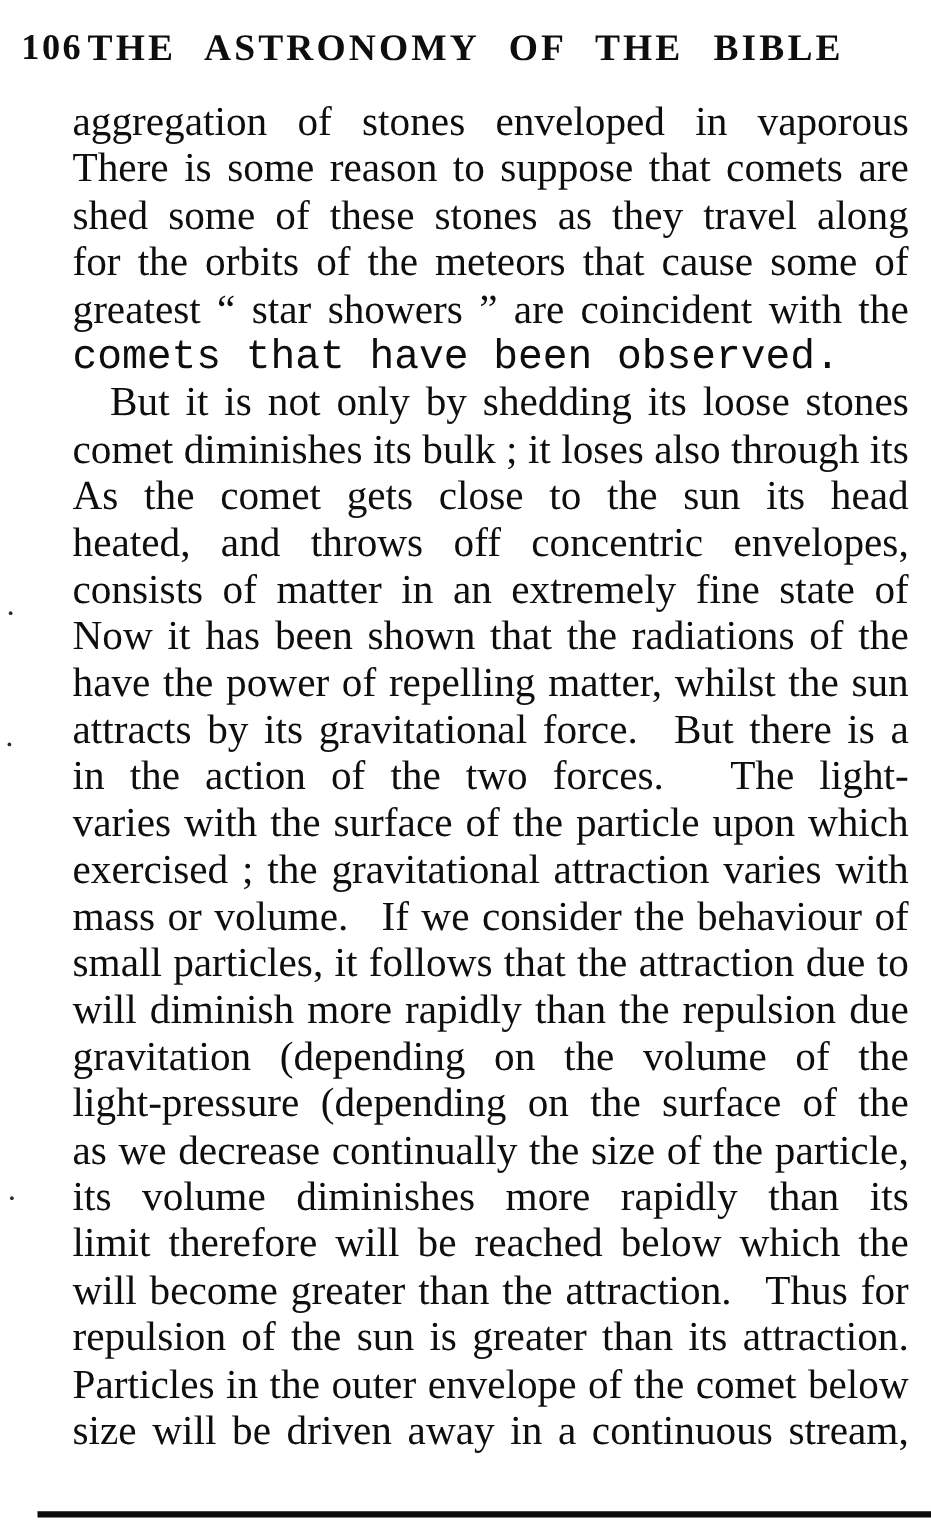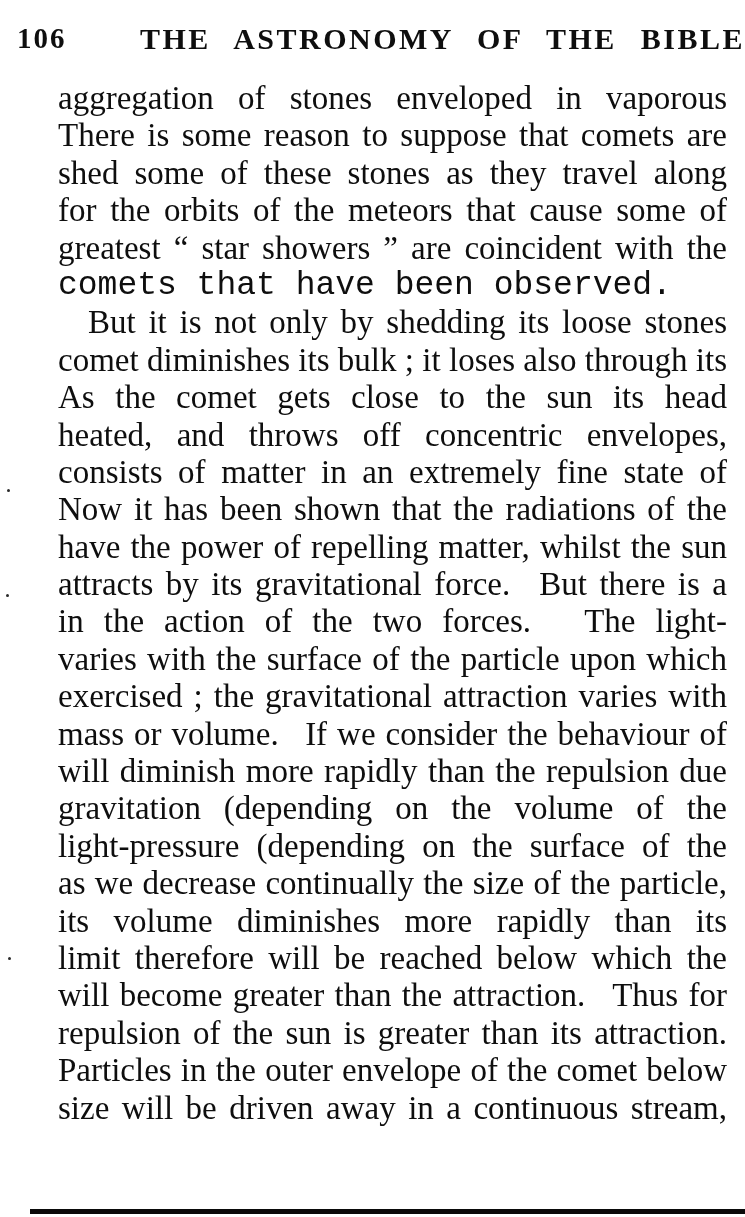--- a/index.html
+++ b/index.html
@@ -21,21 +21,21 @@
   }
   .page-number {
     position: absolute;
     left: 17px;
     top: 22px;
     font-size: 29px;
     font-weight: bold;
     letter-spacing: 2px;
   }
   .running-title {
-    text-align: right;
+    text-align: center;
     font-size: 30px;
     font-weight: bold;
     letter-spacing: 2.5px;
     word-spacing: 14px;
     white-space: nowrap;
   }
   .body-text {
     margin-top: 18px;
     padding: 0 18px 0 18px;
     font-size: 33px;
@@ -113,20 +113,21 @@
     <div class="line">As the comet gets close to the sun its head becomes</div>
     <div class="line">heated, and throws off concentric envelopes, much of which</div>
     <div class="line">consists of matter in an extremely fine state of division.</div>
     <div class="line">Now it has been shown that the radiations of the sun</div>
     <div class="line">have the power of repelling matter, whilst the sun itself</div>
     <div class="line">attracts by its gravitational force.  But there is a difference</div>
     <div class="line">in the action of the two forces.  The light-pressure</div>
     <div class="line">varies with the surface of the particle upon which it is</div>
     <div class="line">exercised ; the gravitational attraction varies with the</div>
     <div class="line">mass or volume.  If we consider the behaviour of very</div>
+    <div class="line">small particles, it follows that the attraction due to</div>
     <div class="line">will diminish more rapidly than the repulsion due to</div>
     <div class="line">gravitation (depending on the volume of the particle)</div>
     <div class="line">light-pressure (depending on the surface of the particle),</div>
     <div class="line">as we decrease continually the size of the particle, since</div>
     <div class="line">its volume diminishes more rapidly than its surface.  A</div>
     <div class="line">limit therefore will be reached below which the repulsion</div>
     <div class="line">will become greater than the attraction.  Thus for particles</div>
 
 
     <div class="line">repulsion of the sun is greater than its attraction.</div>

